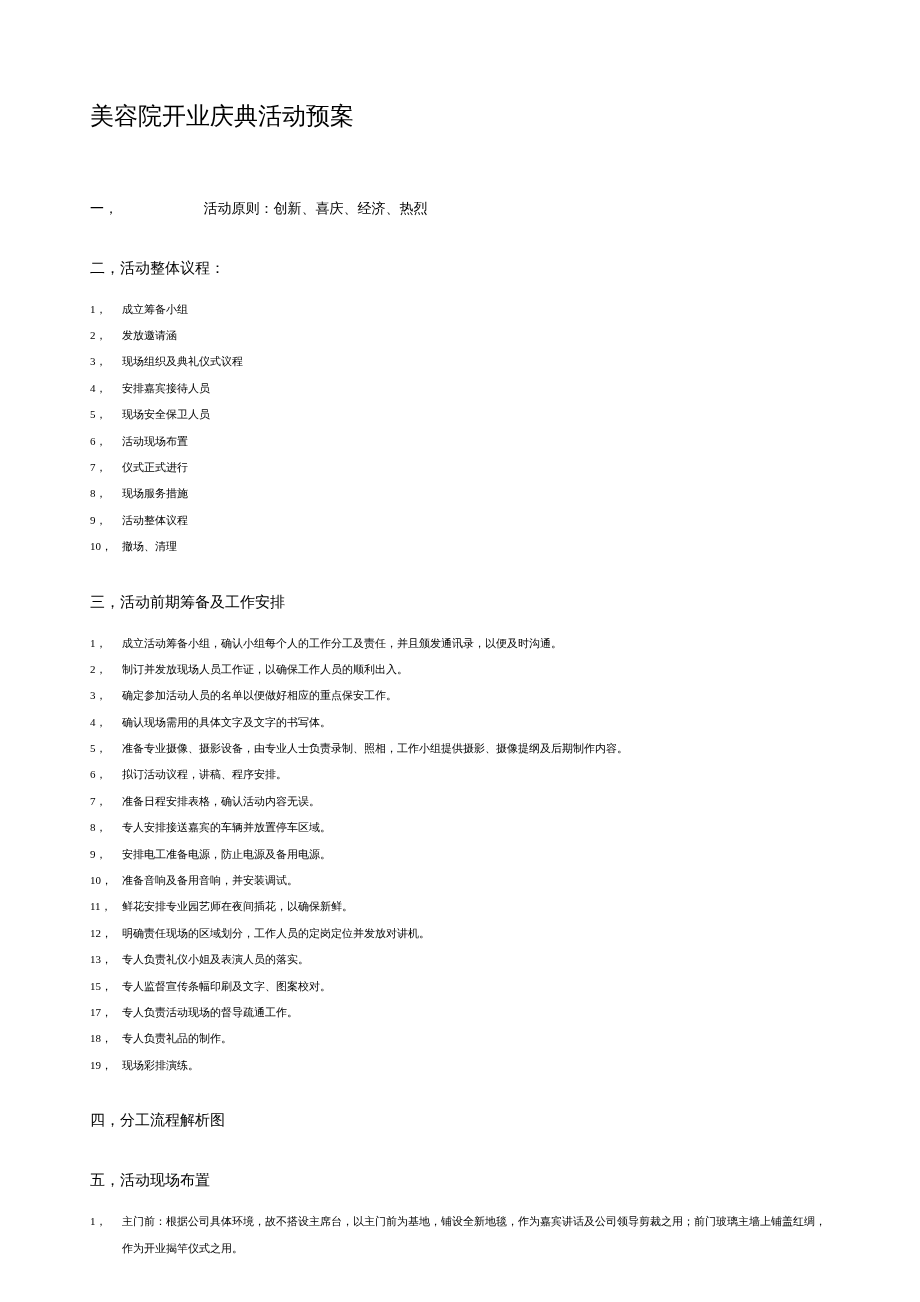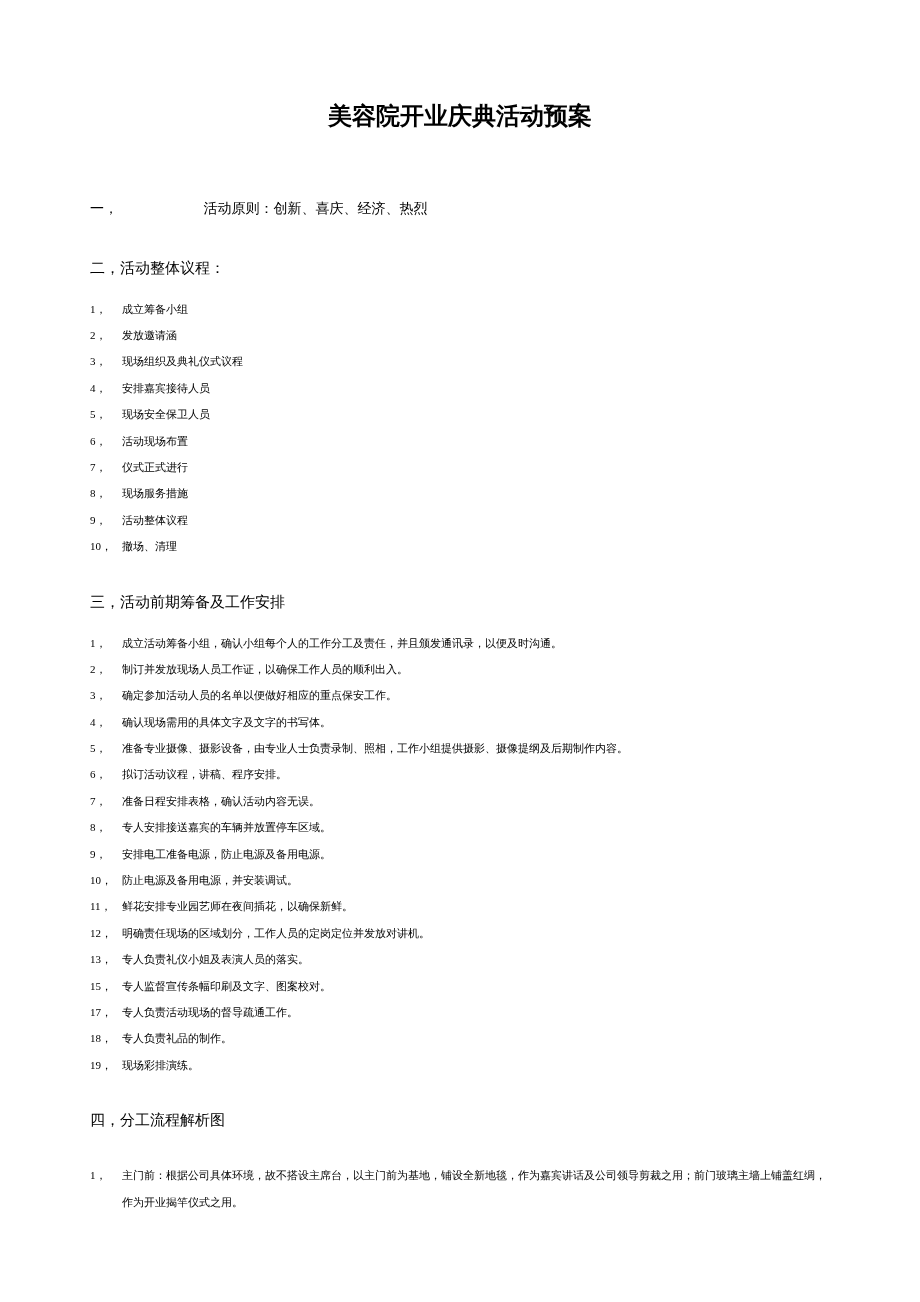--- a/index.html
+++ b/index.html
@@ -9,23 +9,22 @@
     }
     body {
       background: #ffffff;
       font-family: "SimSun", "宋体", serif;
       width: 920px;
       min-height: 1302px;
       padding: 100px 90px 60px 90px;
       color: #000000;
     }
     .title {
-      text-align: center;
       font-size: 24px;
-      font-weight: bold;
+      font-weight: normal;
       margin-bottom: 60px;
       font-family: "SimSun", "宋体", serif;
     }
     .section-heading {
       font-size: 15px;
       margin-bottom: 10px;
       line-height: 2.4;
     }
     .section {
       margin-bottom: 24px;
@@ -142,21 +141,21 @@
       <div class="item-line">
         <span class="item-number">8，</span>
         <span class="item-text">专人安排接送嘉宾的车辆并放置停车区域。</span>
       </div>
       <div class="item-line">
         <span class="item-number">9，</span>
         <span class="item-text">安排电工准备电源，防止电源及备用电源。</span>
       </div>
       <div class="item-line">
         <span class="item-number">10，</span>
-        <span class="item-text">防止电源及备用电源，并安装调试。</span>
+        <span class="item-text">准备音响及备用音响，并安装调试。</span>
       </div>
       <div class="item-line">
         <span class="item-number">11，</span>
         <span class="item-text">鲜花安排专业园艺师在夜间插花，以确保新鲜。</span>
       </div>
       <div class="item-line">
         <span class="item-number">12，</span>
         <span class="item-text">明确责任现场的区域划分，工作人员的定岗定位并发放对讲机。</span>
       </div>
       <div class="item-line">
@@ -180,19 +179,20 @@
         <span class="item-text">现场彩排演练。</span>
       </div>
     </div>
 </div>
 
 <div class="section">
   <div class="section-heading">四，分工流程解析图</div>
 </div>
 
 <div class="section">
+  <div class="section-heading">五，活动现场布置</div>
   <div id="section5-items">
       <div class="item-line">
         <span class="item-number">1，</span>
         <span class="item-text">主门前：根据公司具体环境，故不搭设主席台，以主门前为基地，铺设全新地毯，作为嘉宾讲话及公司领导剪裁之用；前门玻璃主墙上铺盖红绸，作为开业揭竿仪式之用。</span>
       </div>
     </div>
 </div>
 
 </body></html>

